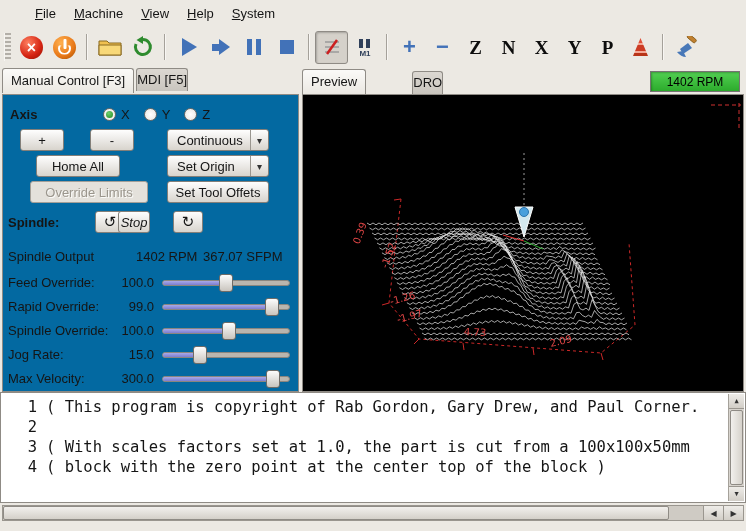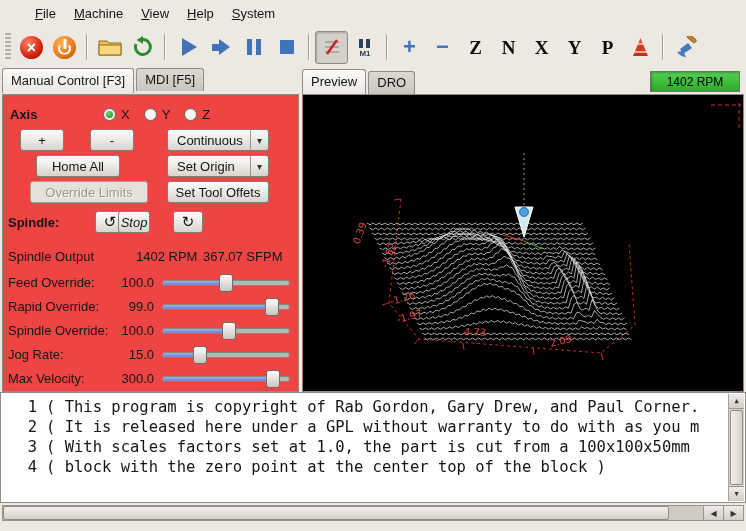--- a/index.html
+++ b/index.html
@@ -25,45 +25,45 @@
   .i-step b{width:7px;height:7px;background:#4272b8;}
   .i-step i{width:0;height:0;border-left:11px solid #4272b8;border-top:8px solid transparent;border-bottom:8px solid transparent;}
   .i-pause{display:flex;gap:4px;}
   .i-pause i{width:5px;height:16px;background:#4272b8;}
   .i-stop{width:14px;height:14px;background:#4272b8;}
   .t-zoom{font-size:22px;font-weight:bold;color:#4272b8;line-height:1;}
   .t-letter{font-family:"Liberation Serif",serif;font-size:19px;font-weight:bold;color:#0d0d0d;line-height:1;}
   .i-cone{width:15px;height:18px;clip-path:polygon(50% 0,100% 100%,0 100%);background:linear-gradient(180deg,#e05038 0 28%,#f4a896 28% 40%,#cc3c24 40% 72%,#f4a896 72% 82%,#b83418 82%);}
 
   
-  .tab{border:1px solid #8f8b85;border-bottom:none;background:linear-gradient(#dcd8d2,#c9c5be);padding:3px 8px 4px;border-radius:3px 3px 0 0;margin-right:2px;cursor:default;}
+  .tab{border:1px solid #8f8b85;border-bottom:none;background:linear-gradient(#dcd8d2,#c9c5be);padding:3px 0 4px;border-radius:3px 3px 0 0;margin-right:2px;cursor:default;}
   .tab.active{background:linear-gradient(#fbfaf8,#ebe8e2);padding:4px 8px 5px;}
 
   
   .left-panel{position:absolute;left:0;top:67px;width:300px;bottom:139px;}
   .nb-tabs{position:absolute;left:2px;top:1px;height:26px;display:flex;align-items:flex-start;z-index:2;}
-  .nb-page{position:absolute;left:2px;top:27px;right:1px;bottom:0;border:1px solid #8f8b85;background:#ef4444;}
+  .nb-page{position:absolute;left:2px;top:27px;right:1px;bottom:0;border:1px solid #8f8b85;background:#0369a1;}
   .row{position:absolute;left:0;right:0;height:24px;}
   .lbl{position:absolute;top:4px;}
   .pbtn{position:absolute;height:22px;border:1px solid #837f79;border-radius:3px;background:linear-gradient(#fefefe,#d8d4cd);display:flex;align-items:center;justify-content:center;box-sizing:border-box;cursor:default;}
   .pbtn.disabled{color:#9b968d;background:#e4e1db;text-shadow:1px 1px 0 #fafaf8;border-color:#a39f98;}
   .combo .c-arr{border-left:1px solid #9a968f;margin-left:7px;padding:0 6px;font-size:10px;color:#333;align-self:stretch;display:flex;align-items:center;}
   .radio-group{position:absolute;left:100px;top:4px;display:flex;gap:14px;align-items:center;}
   .radio-opt{display:flex;gap:5px;align-items:center;}
   .radio{width:13px;height:13px;border-radius:50%;background:radial-gradient(#fff,#e8e6e2);border:1px solid #6f6c67;position:relative;box-sizing:border-box;}
   .radio.sel::after{content:"";position:absolute;left:2px;top:2px;right:2px;bottom:2px;border-radius:50%;background:radial-gradient(circle at 38% 32%,#6fd06f,#1f8a1f);}
   .sl-value{position:absolute;left:95px;width:56px;text-align:right;top:4px;}
   .sl-track{position:absolute;left:159px;top:3px;width:128px;height:18px;}
   .sl-groove{position:absolute;left:0;right:0;top:6px;height:6px;background:#b9b5ae;border:1px solid #8a867f;border-radius:3px;box-sizing:border-box;}
   .sl-fill{position:absolute;left:1px;top:7px;height:4px;background:linear-gradient(#a9a9e8,#7d7dd0);border-radius:2px;}
   .sl-thumb{position:absolute;top:0;width:14px;height:18px;background:linear-gradient(#fdfdfc,#c9c5be);border:1px solid #6f6c67;border-radius:3px;box-sizing:border-box;}
 
   
   .right-panel{position:absolute;left:300px;top:67px;right:0;bottom:139px;}
-  .rp-tabs{position:absolute;left:2px;top:1px;height:26px;display:flex;align-items:flex-end;z-index:2;}
+  .rp-tabs{position:absolute;left:2px;top:1px;height:26px;display:flex;align-items:flex-end;z-index:2;gap:44px;}
   .rpm-box{position:absolute;right:6px;top:4px;width:88px;height:19px;background:linear-gradient(#52d052,#2cab2c);border:1px solid #767役2;border:1px solid #767272;box-shadow:inset 1px 1px 2px rgba(0,0,0,.25);display:flex;align-items:center;justify-content:center;font-size:12px;color:#000;}
   .rp-page{position:absolute;left:2px;top:27px;right:2px;bottom:0;border:1px solid #8f8b85;background:#000;overflow:hidden;}
   .dim{position:absolute;color:#e04545;font-size:10px;font-family:"DejaVu Sans",sans-serif;transform-origin:left center;white-space:nowrap;}
   .tp{fill:none;stroke:#e9e9e9;stroke-width:.75;opacity:.95;}
 
   
   .gcode{position:absolute;left:0;top:392px;width:746px;height:111px;background:#fff;border:1px solid #8f8b85;box-sizing:border-box;overflow:hidden;font-family:"DejaVu Sans Mono",monospace;font-size:15.5px;line-height:20px;padding-top:4px;}
   .gline{display:flex;white-space:pre;}
   .gnum{width:36px;text-align:right;flex:0 0 auto;}
   .gtxt{margin-left:9px;}
@@ -348,21 +348,21 @@
       <div class="dim" style="left:81px;top:167px;transform:rotate(-70deg);">-1.52</div>
       <div class="dim" style="left:87px;top:201px;transform:rotate(-15deg);">-1.26</div>
       <div class="dim" style="left:94px;top:219px;transform:rotate(-15deg);">-1.97</div>
       <div class="dim" style="left:161px;top:231px;transform:rotate(3deg);">4.73</div>
       <div class="dim" style="left:247px;top:243px;transform:rotate(-13deg);">2.09</div>
     </div>
   </div>
 
   <div class="gcode">
     <div class="gline"><span class="gnum">1</span><span class="gtxt">( This program is copyright of Rab Gordon, Gary Drew, and Paul Corner.</span></div>
-    <div class="gline"><span class="gnum">2</span><span class="gtxt">( It is released here under a GPL without warranty to do with as you m</span></div>
+    <div class="gline"><span class="gnum">2</span></div>
     <div class="gline"><span class="gnum">3</span><span class="gtxt">( With scales factors set at 1.0, the part is cut from a 100x100x50mm</span></div>
     <div class="gline"><span class="gnum">4</span><span class="gtxt">( block with the zero point at the center top of the block )</span></div>
     <div class="vscroll">
       <div class="v-btn">▲</div>
       <div class="v-thumb"></div>
       <div class="v-btn bottom">▼</div>
     </div>
   </div>
 
   <div class="hscroll">

